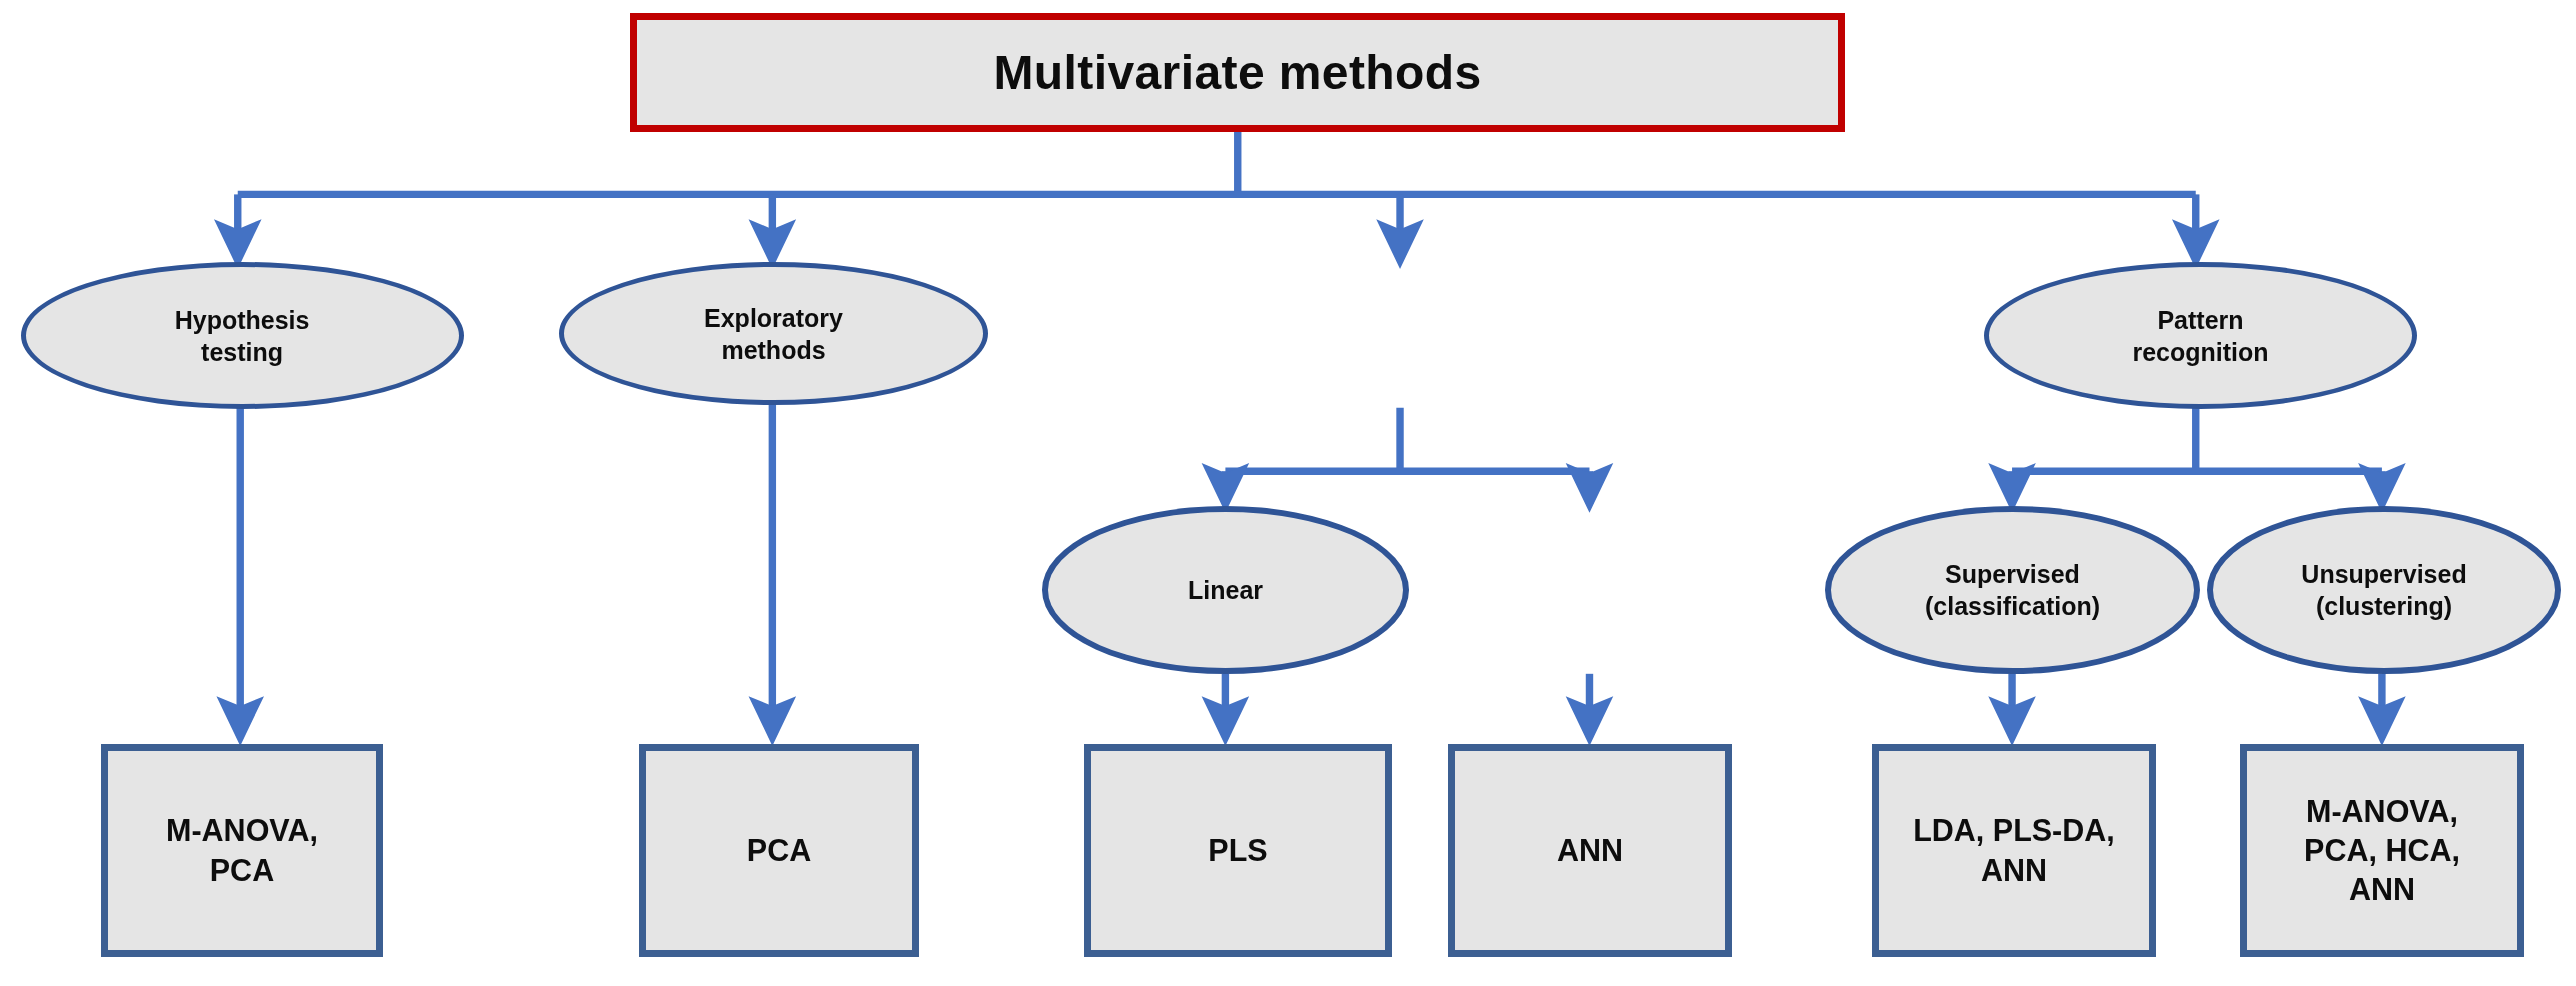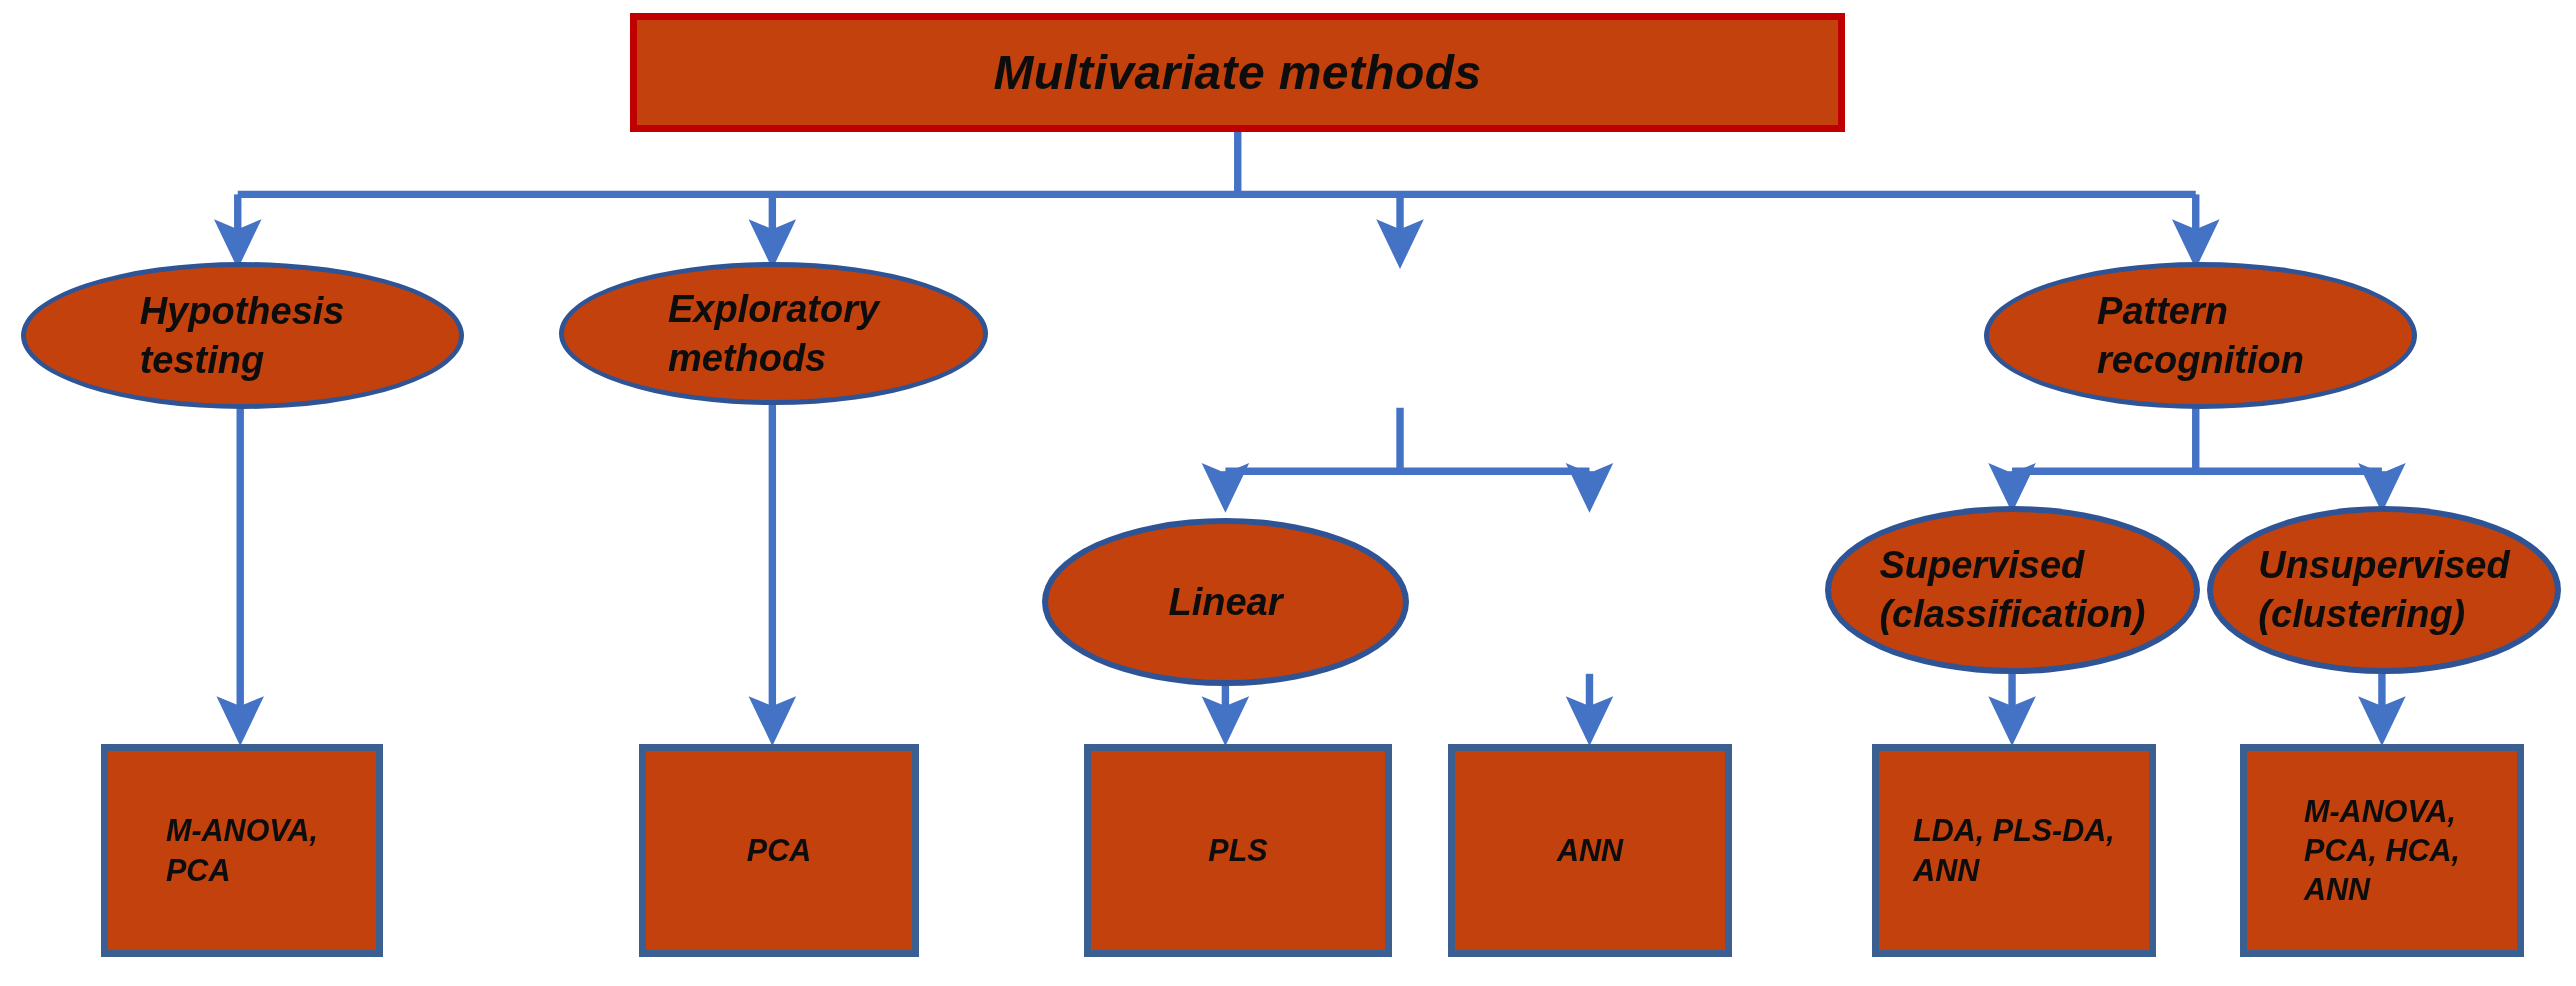--- a/index.html
+++ b/index.html
@@ -24,40 +24,40 @@
     width: 2576px;
     height: 986px;
     pointer-events: none;
   }
   .node {
     position: absolute;
     box-sizing: border-box;
     display: flex;
     align-items: center;
     justify-content: center;
+    text-align: center;
     color: #0d0d0d;
     font-weight: bold;
     line-height: 1.28;
-    background: #c2410c;
+    background: #e5e5e5;
     z-index: 2;
-    font-style: italic;
   }
   .node-title {
     border: 7.4px solid #C00000;
     font-size: 48px;
     letter-spacing: 0.4px;
   }
   .node-box {
     border: 7.4px solid #3C5F92;
     font-size: 30.5px;
   }
   .node-ellipse {
     border: 5.8px solid #2F5496;
     border-radius: 50%;
-    font-size: 38px;
+    font-size: 25px;
   }
   .node-ellipse.lvl2 {
     border-width: 6.6px;
   }
   .label {
     display: block;
     white-space: pre-line;
   }
 </style>
 </head>
@@ -118,21 +118,21 @@
     <span class="label">Exploratory
 methods</span>
   </div>
 
 
   <div class="node node-ellipse" style="left:1984px; top:262px; width:433px; height:147px;">
     <span class="label">Pattern
 recognition</span>
   </div>
 
-  <div class="node node-ellipse lvl2" style="left:1042px; top:518px; width:367px; height:168px;">
+  <div class="node node-ellipse lvl2" style="left:1042px; top:506px; width:367px; height:168px;">
     <span class="label">Linear</span>
   </div>
 
 
   <div class="node node-ellipse lvl2" style="left:1825px; top:506px; width:375px; height:168px;">
     <span class="label">Supervised
 (classification)</span>
   </div>
 
   <div class="node node-ellipse lvl2" style="left:2207px; top:506px; width:354px; height:168px;">

